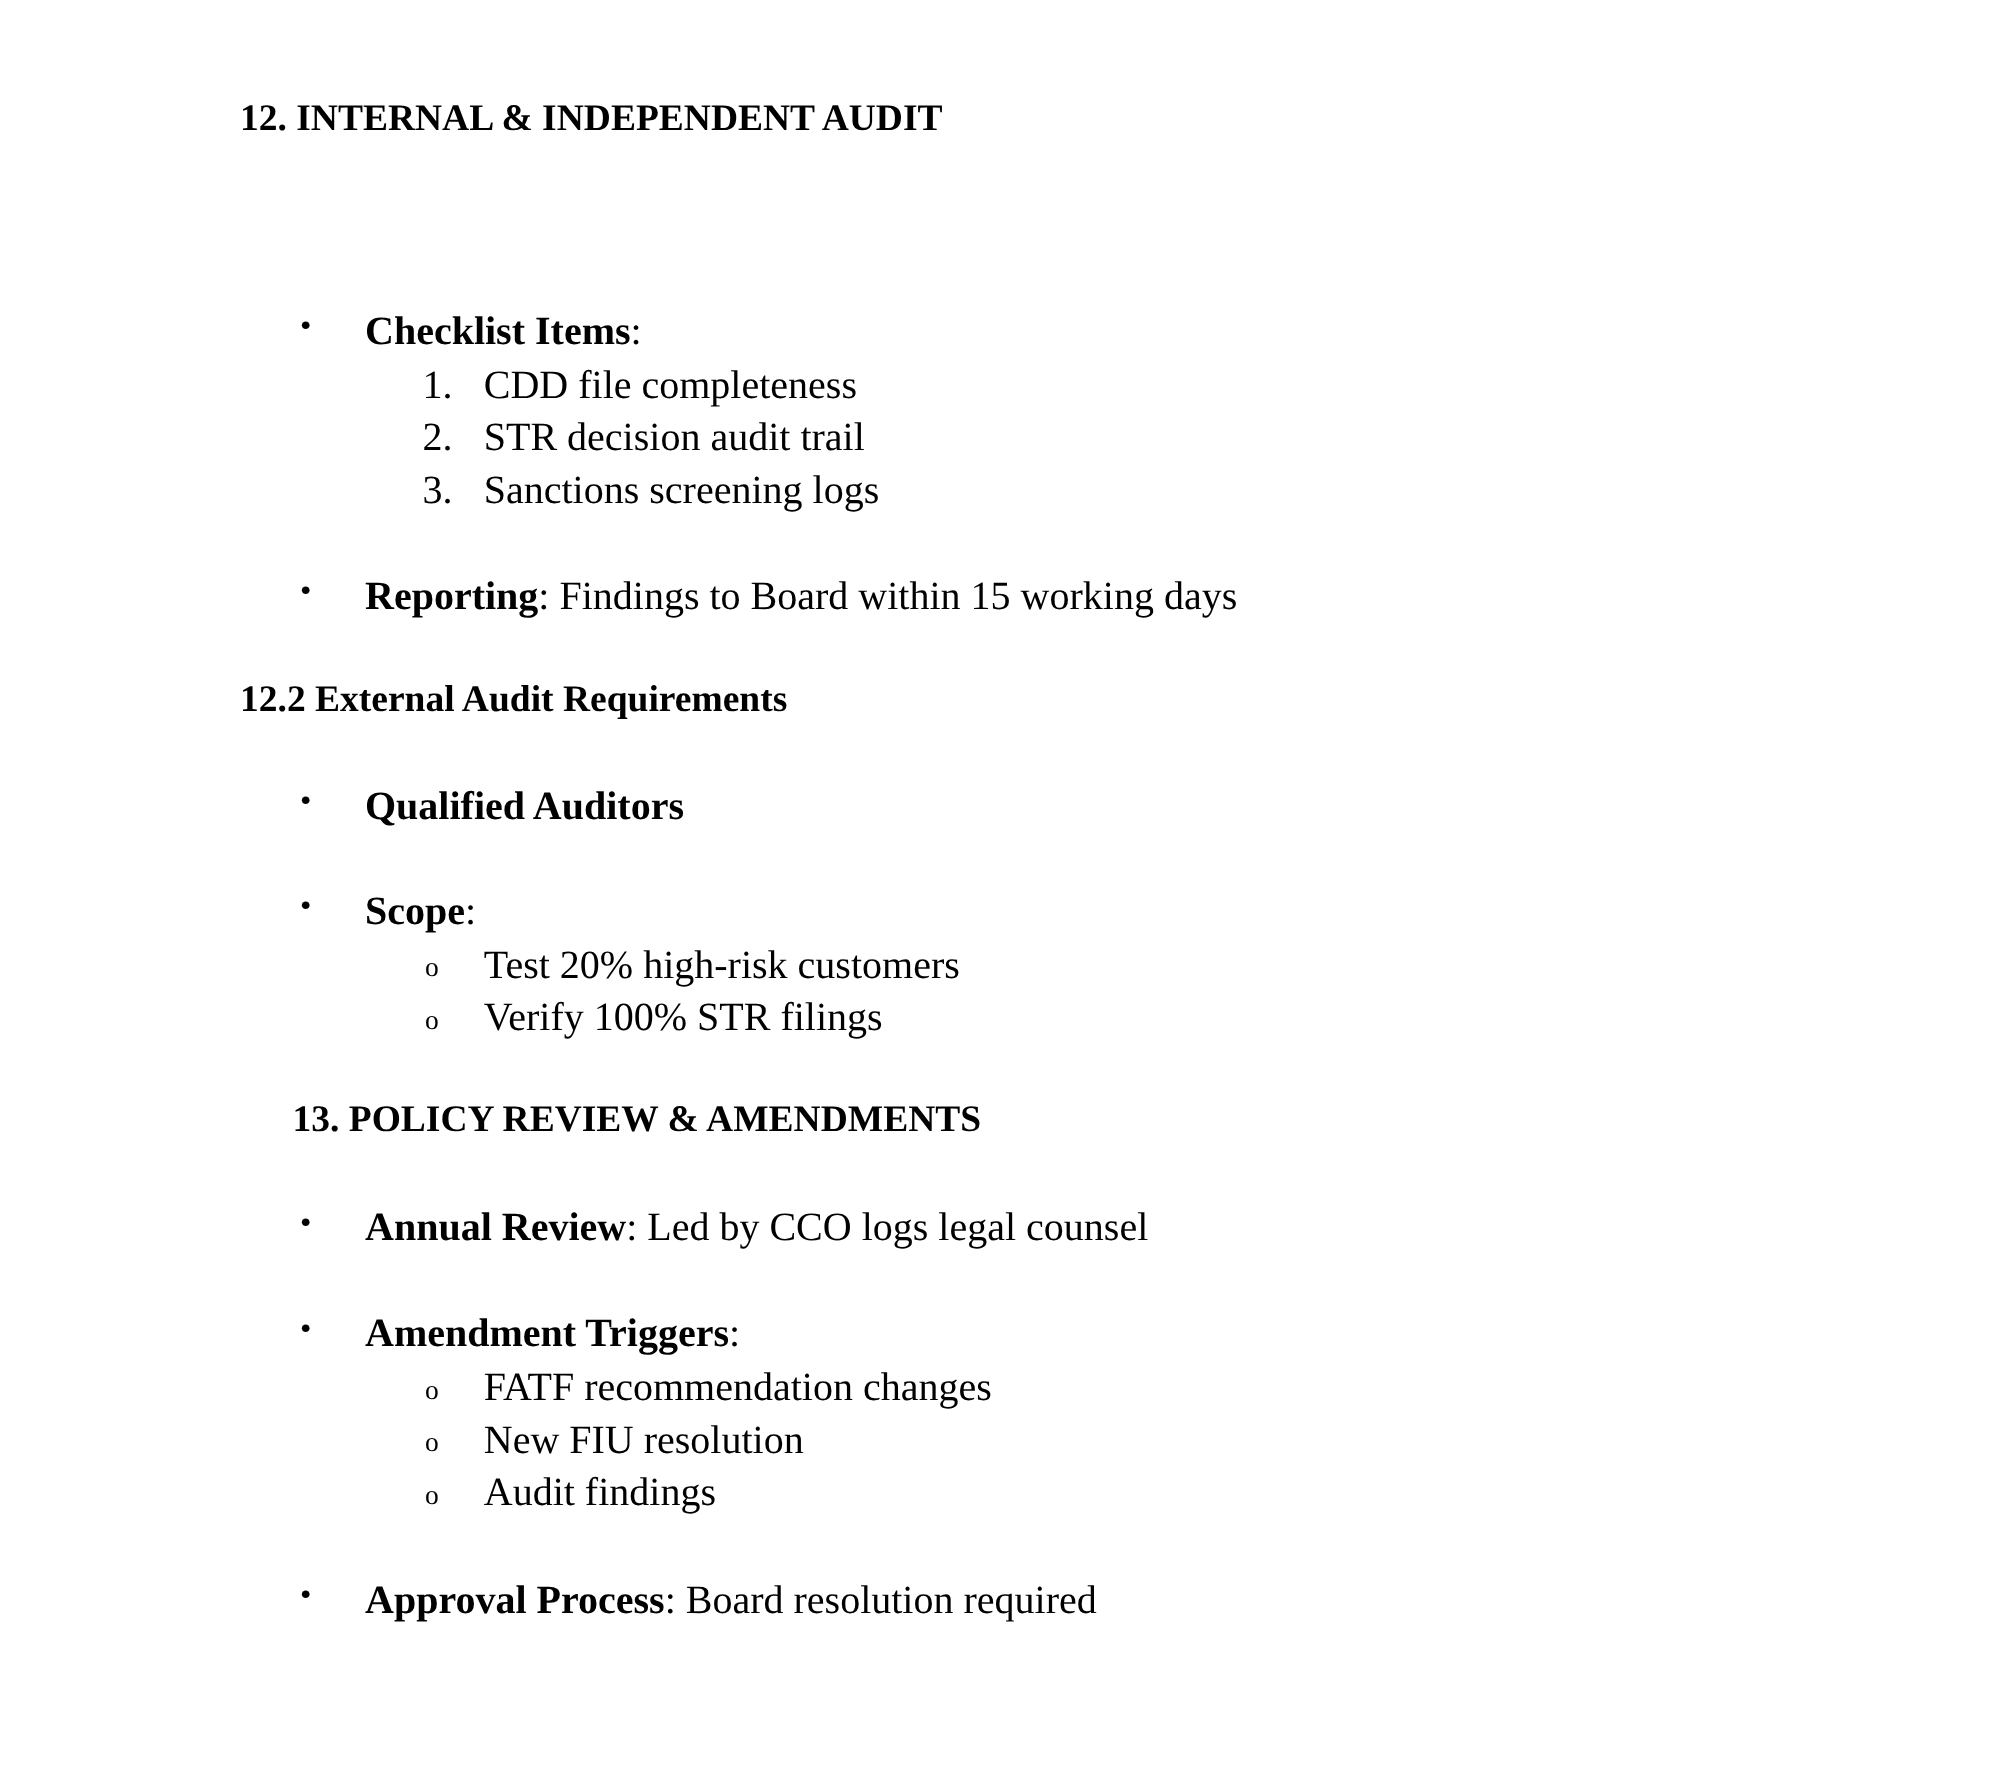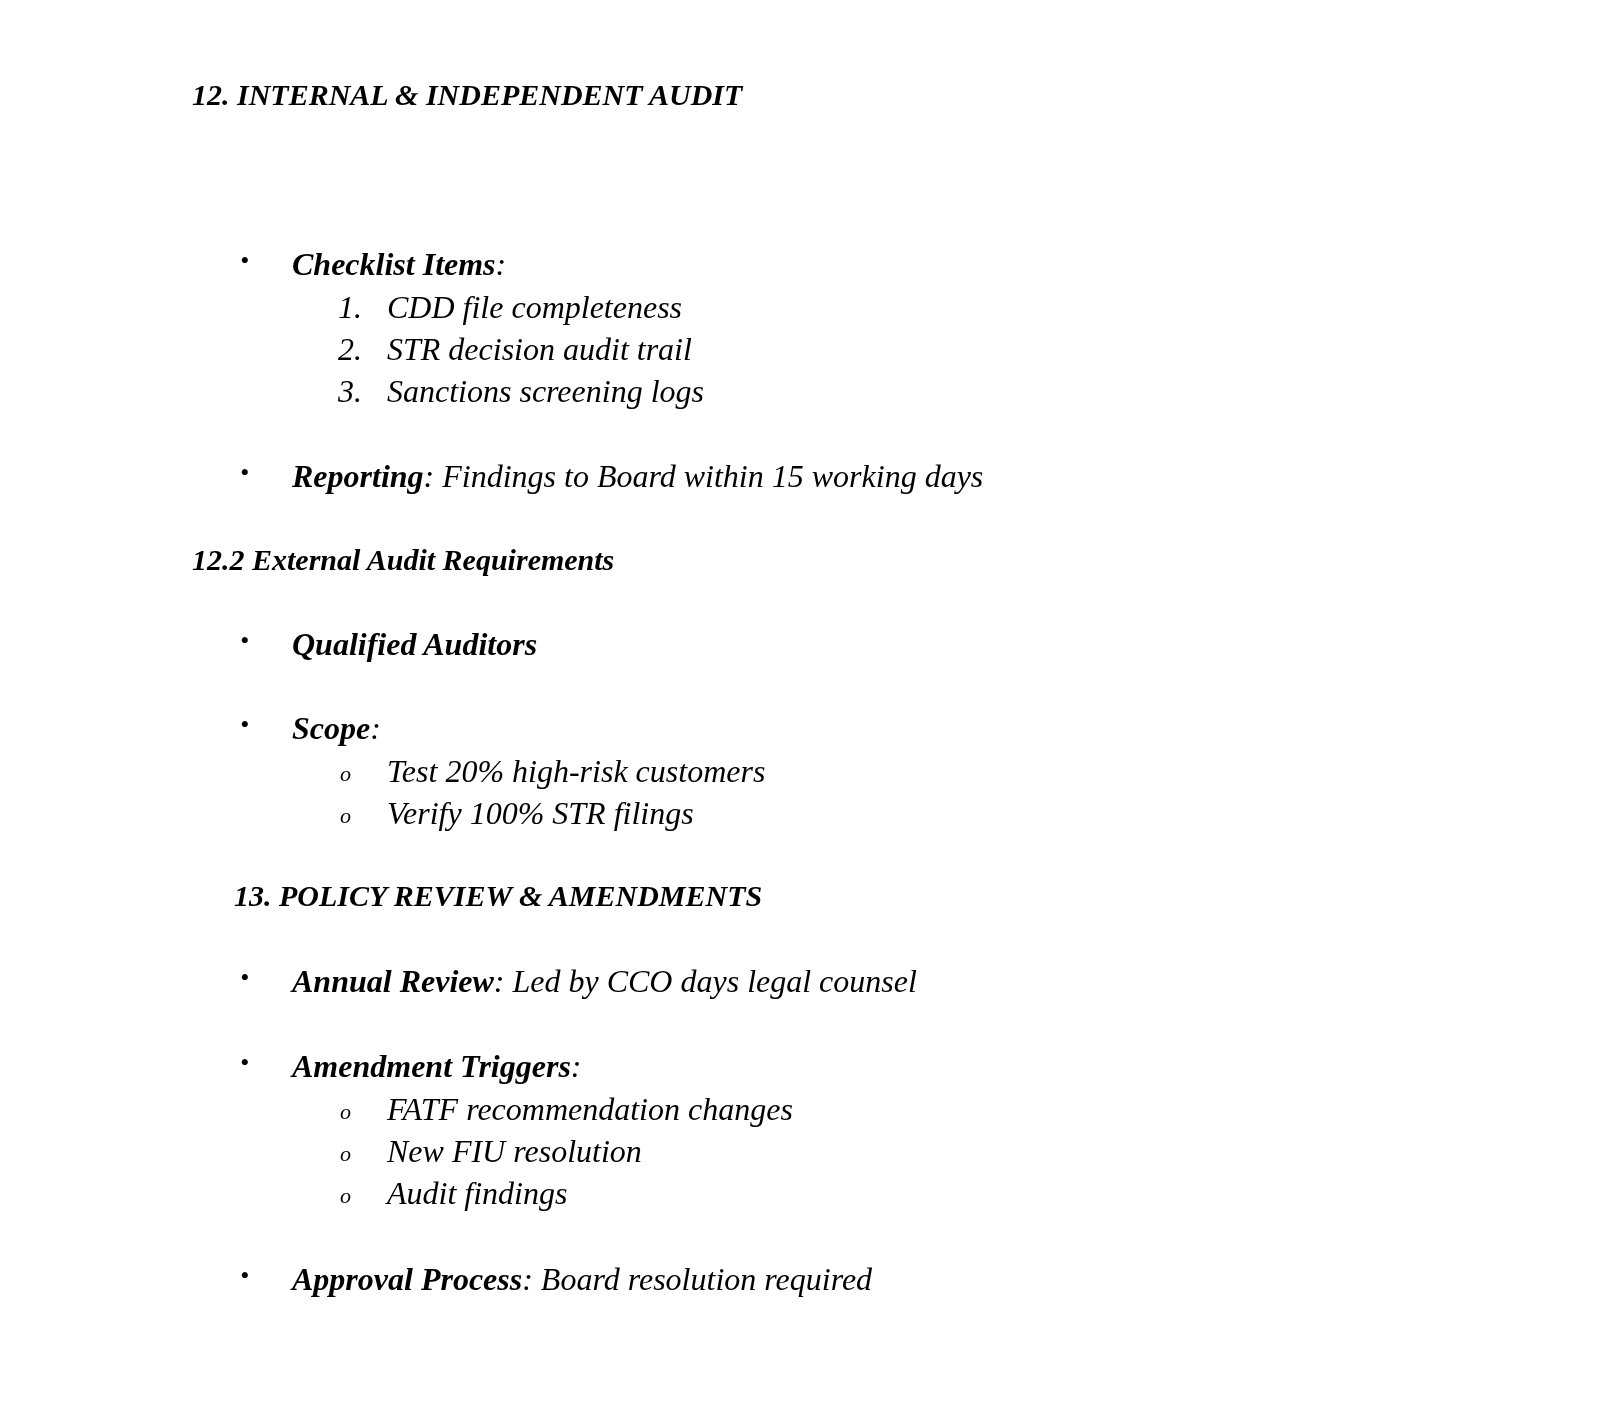--- a/index.html
+++ b/index.html
@@ -1,17 +1,17 @@
 <!DOCTYPE html>
 <html><head>
 <meta charset="utf-8">
 <style>
   html, body { margin: 0; padding: 0; background: #ffffff; }
   body { width: 1600px; height: 1421px; position: relative; font-family: "DejaVu Serif", "Liberation Serif", serif; color: #000; }
-  .page { position: absolute; left: 0; top: 0; width: 1556px; height: 1421px; font-style: italic; }
+  .page { position: absolute; left: 0; top: 0; width: 1556px; height: 1421px; }
   .h { position: absolute; left: 192px; font-weight: bold; font-size: 30px; white-space: nowrap; font-family: "Liberation Serif", serif; }
   .line { position: absolute; white-space: nowrap; font-size: 32px; font-family: "Liberation Serif", serif; }
   .bullet { position: absolute; left: 240px; font-size: 26px; }
   .txt { position: absolute; left: 292px; }
   .num { position: absolute; left: 338px; }
   .subtxt { position: absolute; left: 387px; }
   .circ { position: absolute; left: 340px; font-size: 22px; }
   b { font-weight: bold; }
 </style>
 </head>
@@ -59,21 +59,21 @@
     </div>
   <div class="line" style="top:795px;">
       <span class="circ" style="top:8px;">o</span>
       <span class="subtxt">Verify 100% STR filings</span>
     </div>
 
   <div class="h" style="top:879px;margin-left:42px;">13. POLICY REVIEW &amp; AMENDMENTS</div>
 
   <div class="line" style="top:963px;">
     <span class="bullet">•</span>
-    <span class="txt"><b>Annual Review</b><span>: Led by CCO days legal counsel</span></span>
+    <span class="txt"><b>Annual Review</b><span>: Led by CCO logs legal counsel</span></span>
   </div>
 
   <div class="line" style="top:1048px;">
     <span class="bullet">•</span>
     <span class="txt"><b>Amendment Triggers</b><span>:</span></span>
   </div>
   <div class="line" style="top:1091px;">
       <span class="circ" style="top:8px;">o</span>
       <span class="subtxt">FATF recommendation changes</span>
     </div>

